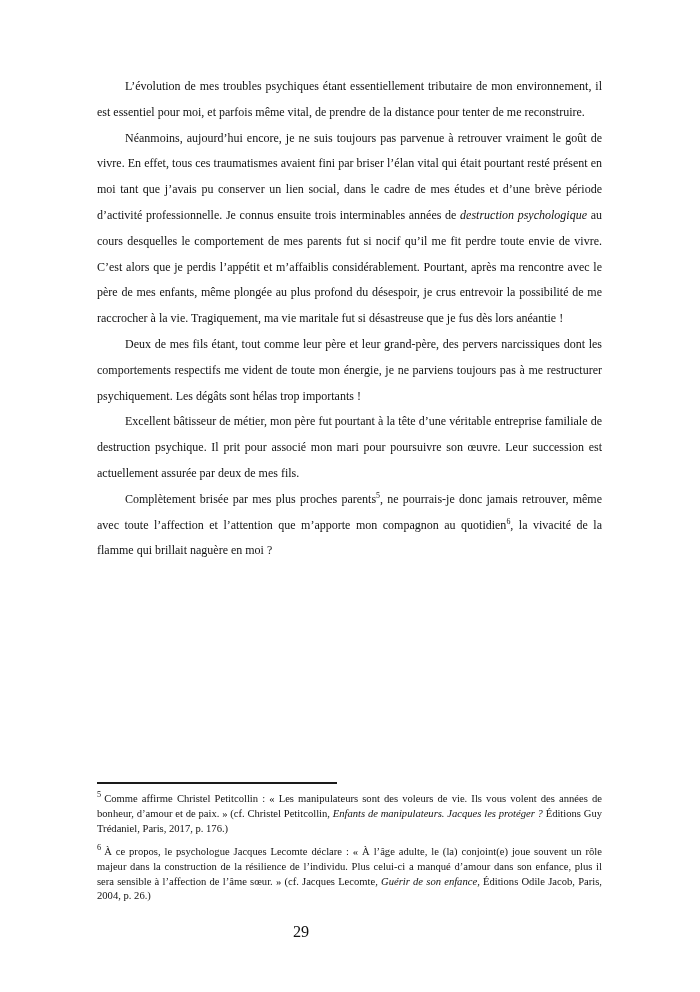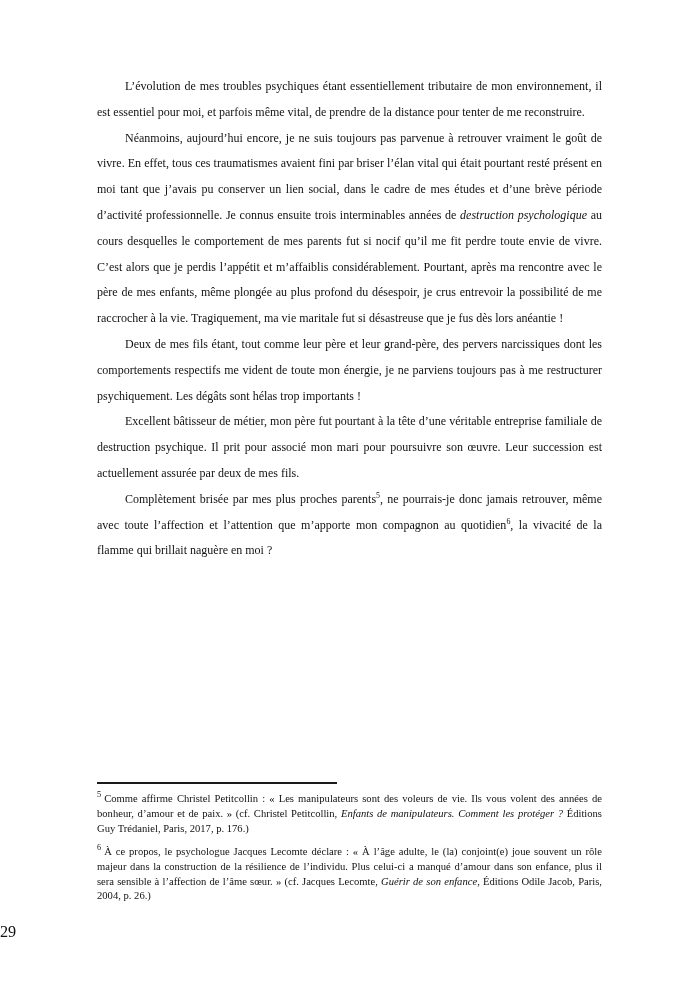--- a/index.html
+++ b/index.html
@@ -92,40 +92,40 @@
     line-height: 0;
     margin-right: 3px;
   }
 
   
   .folio {
     position: absolute;
     left: 0;
     top: 922px;
     width: 602px;
-    text-align: left;
+    text-align: center;
     font-size: 16.2px;
     line-height: 20px;
     color: #111111;
   }
 </style>
 </head>
 <body>
 
 <div class="page">
 
   <div class="textblock">
     <p class="para"><span>L’évolution de mes troubles psychiques étant essentiellement tributaire de mon environnement, il est essentiel pour moi, et parfois même vital, de prendre de la distance pour tenter de me reconstruire.</span></p>
     <p class="para"><span>Néanmoins, aujourd’hui encore, je ne suis toujours pas parvenue à retrouver vraiment le goût de vivre. En effet, tous ces traumatismes avaient fini par briser l’élan vital qui était pourtant resté présent en moi tant que j’avais pu conserver un lien social, dans le cadre de mes études et d’une brève période d’activité professionnelle. Je connus ensuite trois interminables années de </span><em class="ital">destruction psychologique</em><span> au cours desquelles le comportement de mes parents fut si nocif qu’il me fit perdre toute envie de vivre. C’est alors que je perdis l’appétit et m’affaiblis considérablement. Pourtant, après ma rencontre avec le père de mes enfants, même plongée au plus profond du désespoir, je crus entrevoir la possibilité de me raccrocher à la vie. Tragiquement, ma vie maritale fut si désastreuse que je fus dès lors anéantie !</span></p>
     <p class="para"><span>Deux de mes fils étant, tout comme leur père et leur grand-père, des pervers narcissiques dont les comportements respectifs me vident de toute mon énergie, je ne parviens toujours pas à me restructurer psychiquement. Les dégâts sont hélas trop importants !</span></p>
     <p class="para"><span>Excellent bâtisseur de métier, mon père fut pourtant à la tête d’une véritable entreprise familiale de destruction psychique. Il prit pour associé mon mari pour poursuivre son œuvre. Leur succession est actuellement assurée par deux de mes fils.</span></p>
     <p class="para"><span>Complètement brisée par mes plus proches parents</span><sup class="fnref">5</sup><span>, ne pourrais-je donc jamais retrouver, même avec toute l’affection et l’attention que m’apporte mon compagnon au quotidien</span><sup class="fnref">6</sup><span>, la vivacité de la flamme qui brillait naguère en moi ?</span></p>
   </div>
 
   <div class="footnotes">
     <div class="fn-rule"></div>
-    <p class="footnote"><sup class="fnnum">5</sup><span>Comme affirme Christel Petitcollin : « Les manipulateurs sont des voleurs de vie. Ils vous volent des années de bonheur, d’amour et de paix. » (cf. Christel Petitcollin, </span><em class="ital">Enfants de manipulateurs. Comment les protéger ?</em><span> Éditions Guy Trédaniel, Paris, 2017, p. 176.)</span></p>
+    <p class="footnote"><sup class="fnnum">5</sup><span>Comme affirme Christel Petitcollin : « Les manipulateurs sont des voleurs de vie. Ils vous volent des années de bonheur, d’amour et de paix. » (cf. Christel Petitcollin, </span><em class="ital">Enfants de manipulateurs. Jacques les protéger ?</em><span> Éditions Guy Trédaniel, Paris, 2017, p. 176.)</span></p>
     <p class="footnote"><sup class="fnnum">6</sup><span>À ce propos, le psychologue Jacques Lecomte déclare : « À l’âge adulte, le (la) conjoint(e) joue souvent un rôle majeur dans la construction de la résilience de l’individu. Plus celui-ci a manqué d’amour dans son enfance, plus il sera sensible à l’affection de l’âme sœur. » (cf. Jacques Lecomte, </span><em class="ital">Guérir de son enfance</em><span>, Éditions Odile Jacob, Paris, 2004, p. 26.)</span></p>
   </div>
 
   <div class="folio">29</div>
 
 </div>
 
 </body></html>

